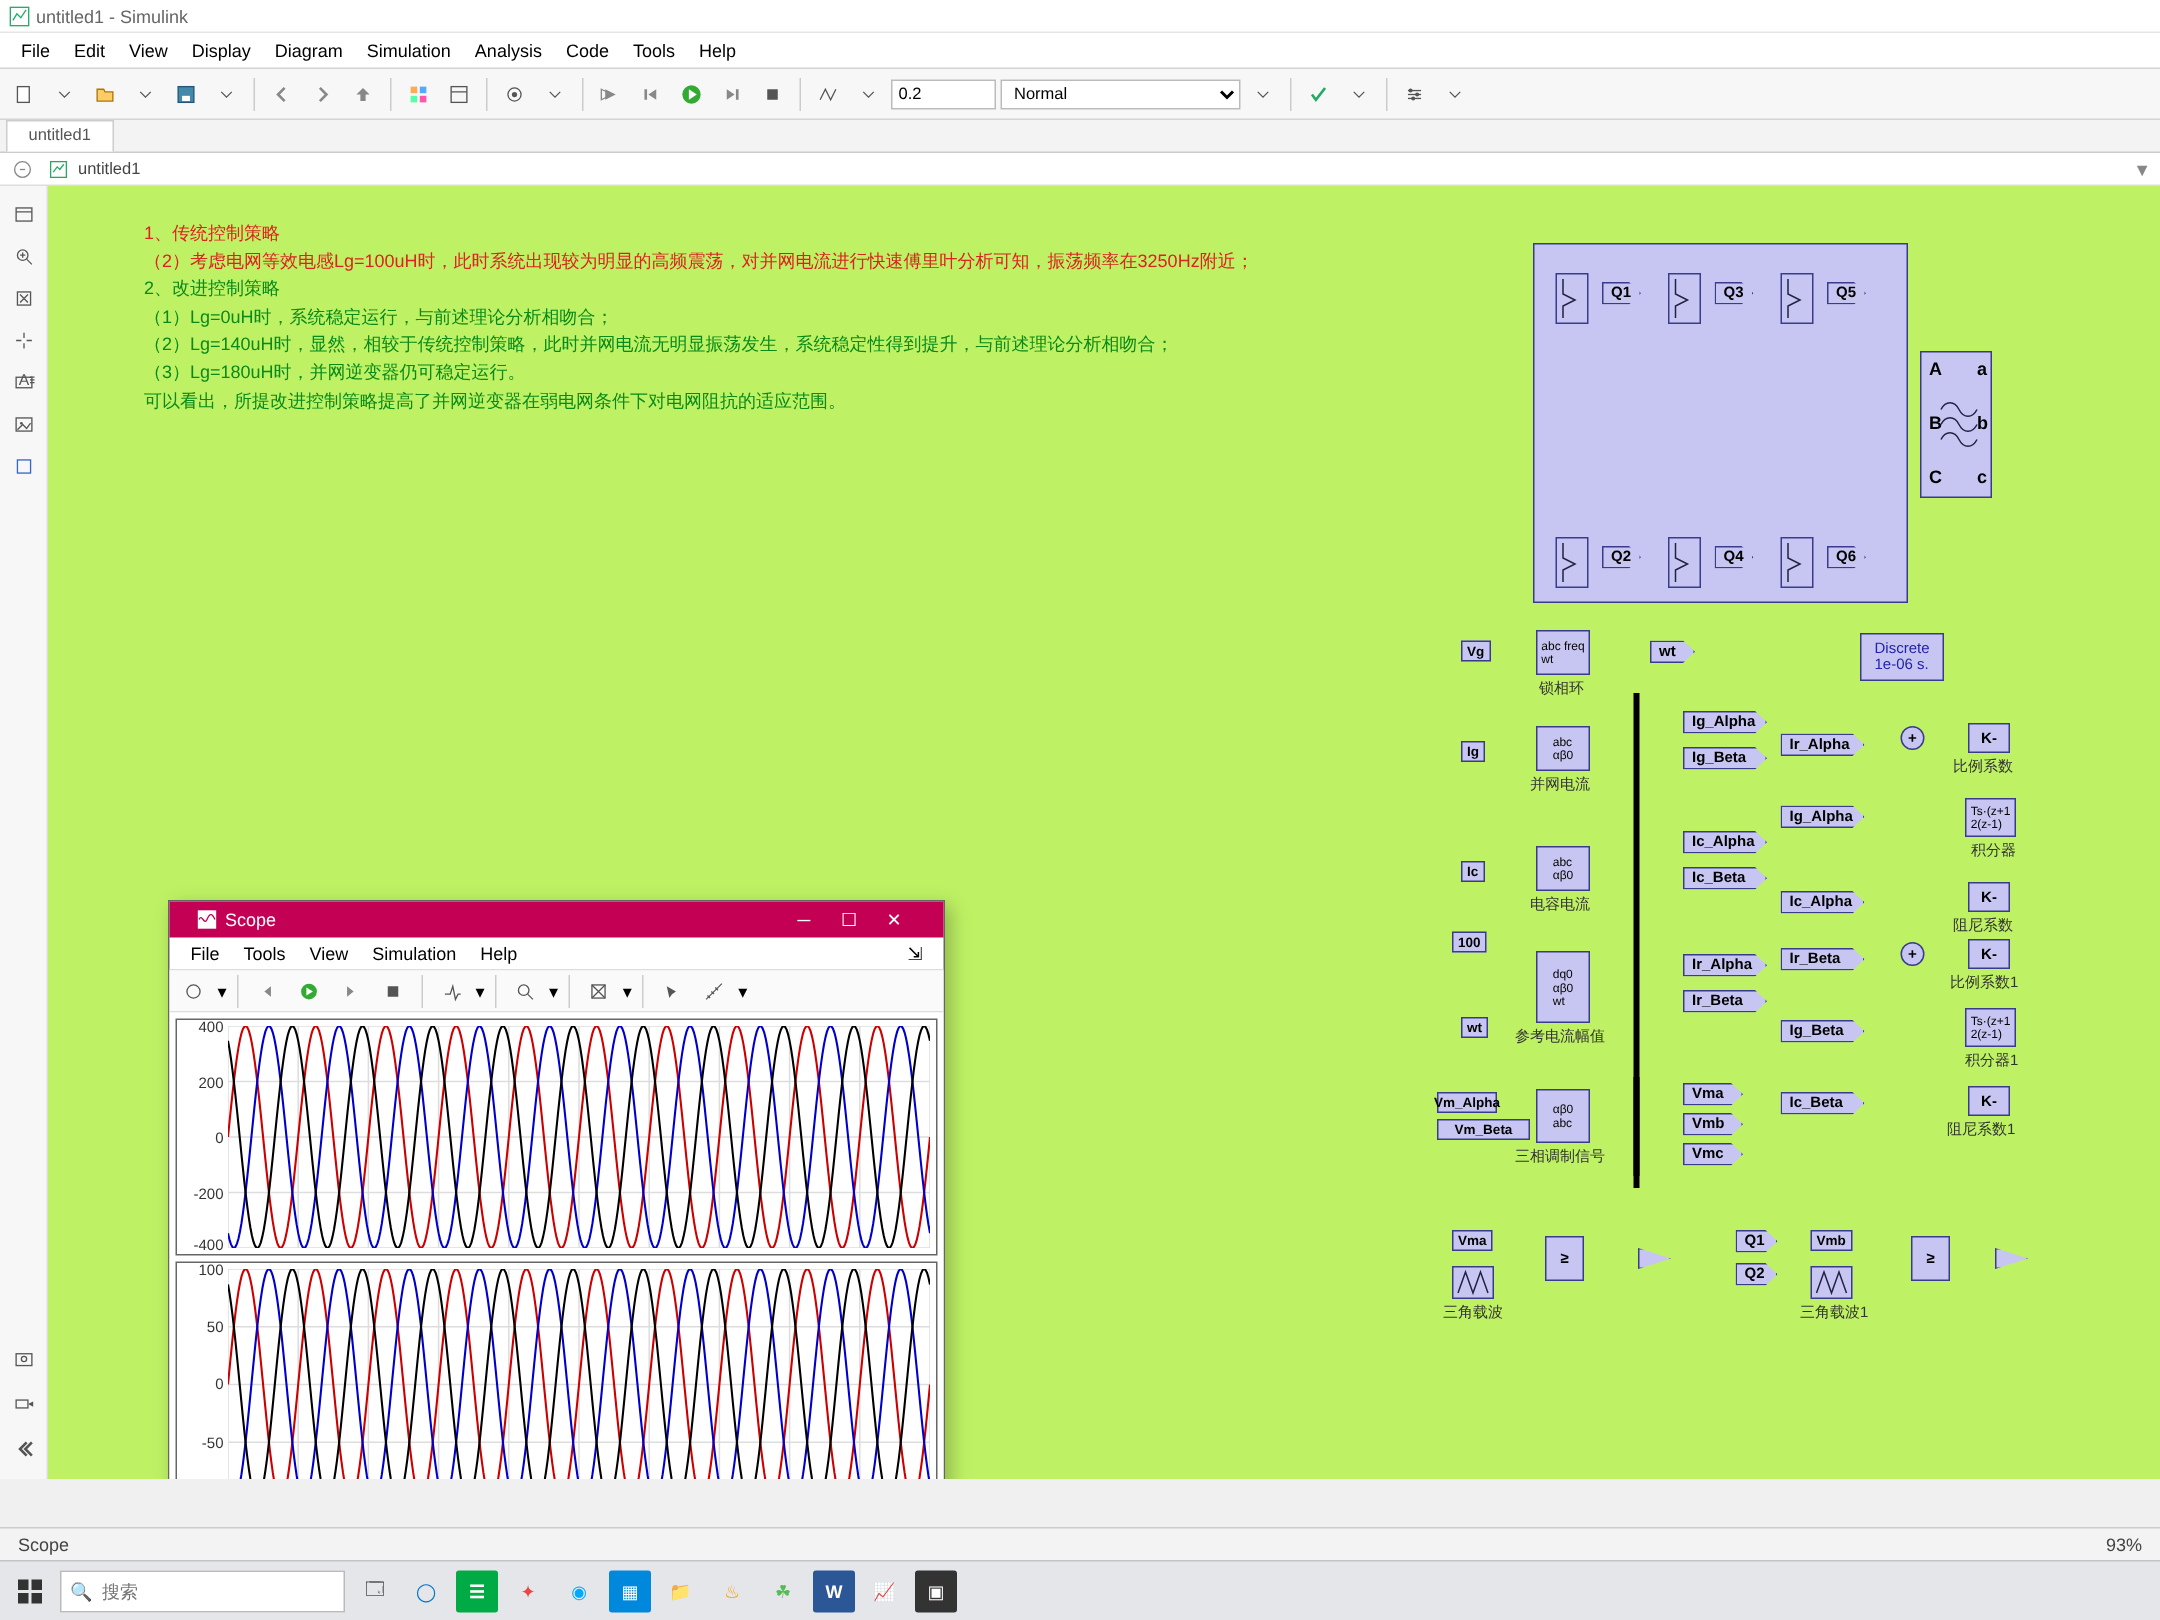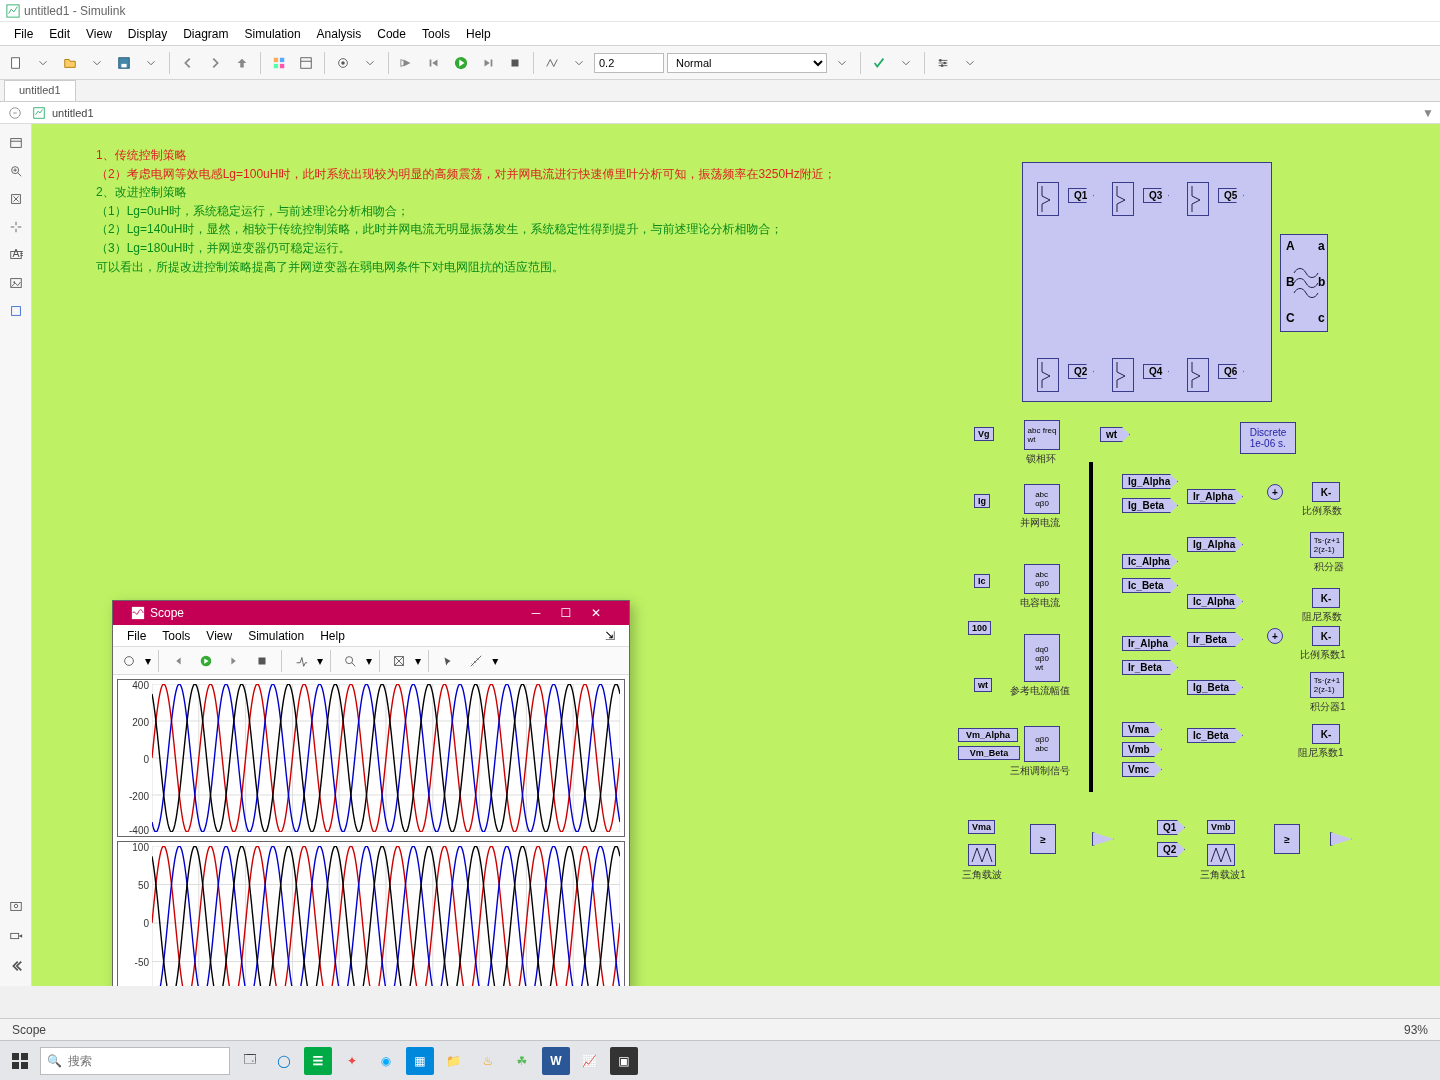--- a/index.html
+++ b/index.html
@@ -575,21 +575,21 @@
 
       <div class="port" style="left:-14px;top:497px">100</div>
       <div class="blk" style="left:42px;top:510px;width:36px;height:48px;font-size:8px;white-space:pre;font-weight:normal">dq0
 αβ0
 wt</div>
       <div class="port" style="left:-8px;top:554px">wt</div>
       <div class="lbl" style="left:28px;top:560px">参考电流幅值</div>
       <div class="tag" style="left:140px;top:512px;width:56px">Ir_Alpha</div>
       <div class="tag" style="left:140px;top:536px;width:56px">Ir_Beta</div>
 
-      <div class="port" style="left:-24px;top:604px;width:60px">Vm_Alpha</div>
+      <div class="port" style="left:-24px;top:604px;width:40px">Vm_Alpha</div>
       <div class="port" style="left:-24px;top:622px;width:62px">Vm_Beta</div>
       <div class="blk" style="left:42px;top:602px;width:36px;height:36px;font-size:8px;white-space:pre;font-weight:normal">αβ0
 abc</div>
       <div class="lbl" style="left:28px;top:640px">三相调制信号</div>
       <div class="tag" style="left:140px;top:598px;width:40px">Vma</div>
       <div class="tag" style="left:140px;top:618px;width:40px">Vmb</div>
       <div class="tag" style="left:140px;top:638px;width:40px">Vmc</div>
 
       <div class="tag" style="left:205px;top:365px;width:56px">Ir_Alpha</div>
       <div class="tag" style="left:205px;top:413px;width:56px">Ig_Alpha</div>

